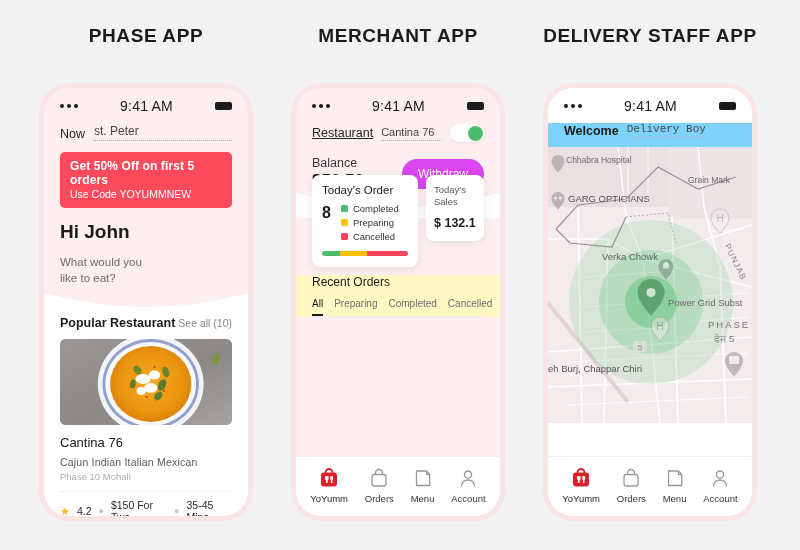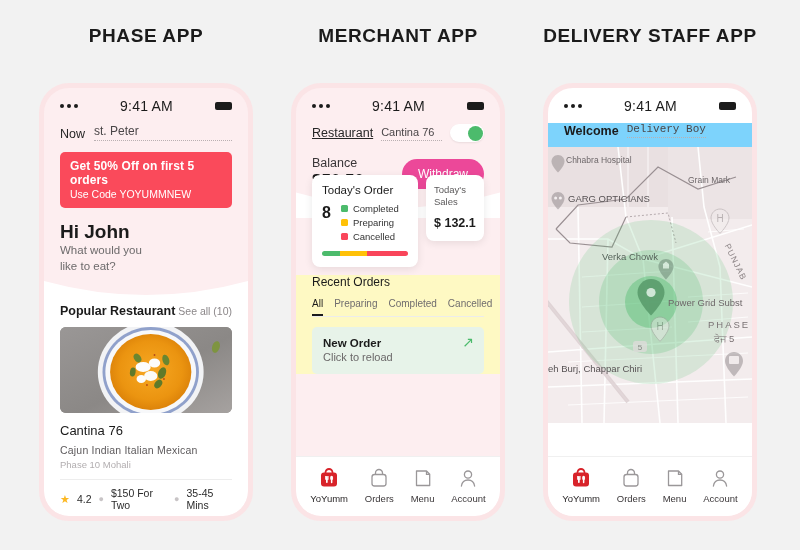--- a/index.html
+++ b/index.html
@@ -57,21 +57,21 @@
   .row-now { display: flex; align-items: flex-end; gap: 9px; margin-top: 6px; }
   .row-now .lbl { font-size: 12.5px; color: #262626; }
   .row-now .val { font-size: 12px; color: #4a4648; flex: 1; }
   .promo {
     margin-top: 11px; background: #fa4a5b; border-radius: 5px;
     padding: 7px 10px 8px 10px; color: #fff;
   }
   .promo .l1 { font-size: 12px; font-weight: bold; letter-spacing: .1px; }
   .promo .l2 { font-size: 10.5px; margin-top: 1px; }
   .greet { font-size: 19px; font-weight: bold; color: #1b1b1b; margin-top: 13px; }
-  .greet-sub { font-size: 11.5px; color: #6c6a6b; line-height: 1.35; margin-top: 0; }
+  .greet-sub { font-size: 11.5px; color: #6c6a6b; line-height: 1.35; margin-top: 12px; }
 
   .curve-wrap { position: relative; height: 30px; background: #fdeef0; }
   .curve-wrap svg { position: absolute; left: 0; bottom: -1px; width: 100%; height: 30px; display: block; }
 
   .buyer-body { background: #fff; padding: 0 16px 8px 16px; }
   .sec-head { display: flex; align-items: baseline; justify-content: space-between; }
   .sec-title { font-size: 12.5px; font-weight: bold; color: #1b1b1b; }
   .see-all { font-size: 10.5px; color: #8b8789; }
 
   .food-img {
@@ -96,21 +96,21 @@
     position: relative; flex: none; box-shadow: 0 1px 2px rgba(0,0,0,.08);
   }
   .toggle i {
     position: absolute; right: 1.5px; top: 1.5px;
     width: 15px; height: 15px; border-radius: 50%; background: #4cbb6c; display: block;
   }
   .bal-row { display: flex; align-items: center; justify-content: space-between; margin-top: 14px; }
   .bal-lbl { font-size: 12.5px; color: #3a3638; }
   .bal-amt { font-size: 17px; font-weight: bold; color: #1b1b1b; margin-top: 1px; }
   .withdraw {
-    background: #ec4899; color: #fff; border: none; border-radius: 16px;
+    background: #d946ef; color: #fff; border: none; border-radius: 16px;
     padding: 8px 16px; font-size: 12px; font-family: inherit; cursor: pointer;
   }
 
   .m-cards { position: relative; margin-top: 12px; display: flex; gap: 8px; align-items: flex-start; padding: 0 16px; z-index: 3; }
   .card {
     background: #fff; border-radius: 8px; box-shadow: 0 2px 9px rgba(0,0,0,.09);
   }
   .card-orders { flex: 1; padding: 9px 10px 11px 10px; }
   .card-orders .ct { font-size: 11.5px; color: #1b1b1b; }
   .ord-body { display: flex; gap: 10px; margin-top: 7px; }
@@ -333,25 +333,20 @@
       </div>
 
       <div class="m-body" style="margin-top:8px;padding-top:0">
         <div class="ro-title">Recent Orders</div>
         <div class="tabs">
           <span class="tab active">All</span>
           <span class="tab">Preparing</span>
           <span class="tab">Completed</span>
           <span class="tab">Cancelled</span>
         </div>
-        <div class="new-order">
-          <div class="n1">New Order</div>
-          <div class="n2">Click to reload</div>
-          <span class="arrow-up">↗</span>
-        </div>
       </div>
 
       <div class="bottomnav">
         <div class="navitem active">
           <svg width="24" height="24" viewBox="0 0 24 24">
             <path d="M8.5 6.5c0-2 1.6-3.5 3.5-3.5s3.5 1.5 3.5 3.5" fill="none" stroke="#D8232A" stroke-width="1.8" stroke-linecap="round"></path>
             <rect x="4" y="6.5" width="16" height="14" rx="3" fill="#D8232A"></rect>
             <rect x="9" y="10" width="1.7" height="7" rx=".8" fill="#fff"></rect>
             <path d="M8.7 10v3.2h2.3V10" fill="none" stroke="#fff" stroke-width="1.1"></path>
             <ellipse cx="14.6" cy="12" rx="1.5" ry="2.3" fill="#fff"></ellipse>

